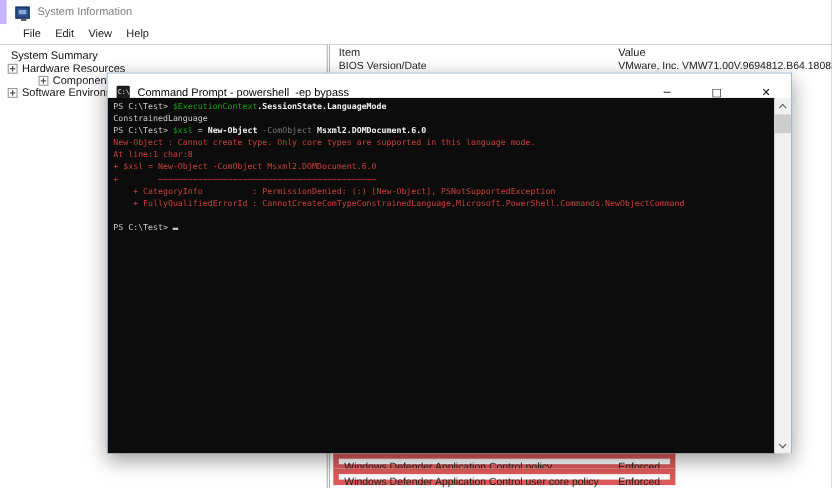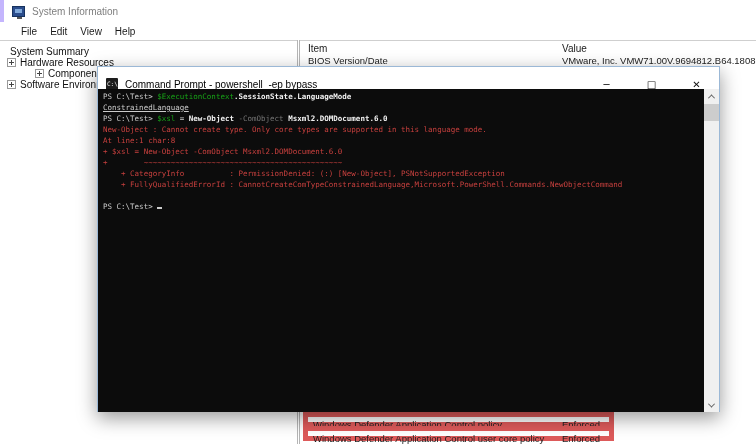--- a/index.html
+++ b/index.html
@@ -4,21 +4,21 @@
 <style>
   * { margin:0; padding:0; box-sizing:border-box; }
   html,body { width:756px; height:444px; }
   body {
     font-family:"Liberation Sans", sans-serif;
     background:#ffffff; position:relative; overflow:hidden;
     outline:1px solid #b0b0b0;
   }
   
   .si-titlebar { position:absolute; left:0; top:0; width:756px; height:22px;
-    background:#ffffff; display:flex; align-items:center; border-left:4px solid #c4b5fd; }
+    background:#ffffff; display:flex; align-items:center; border-left:6px solid #c4b5fd; }
   .si-icon { width:13px; height:11px; margin-left:8px; position:relative;
     background:#2b4d8c; border:1px solid #1d3althoughbd; }
   .si-icon { border:1px solid #16325e; }
   .si-icon::after { content:""; position:absolute; left:2px; top:2px; right:2px; bottom:3px; background:#7fa8d9; }
   .si-icon::before { content:""; position:absolute; left:4px; bottom:-3px; width:5px; height:2px; background:#555; }
   .si-title { font-size:10px; color:#7e7e7e; margin-left:7px; }
   .si-menubar { position:absolute; left:1px; top:22px; width:755px; height:18px;
     background:#ffffff; display:flex; align-items:center; gap:13px; padding-left:20px; }
   .menu-item { font-size:10px; color:#1a1a1a; }
   .si-content-line { position:absolute; left:0; top:40px; width:756px; height:0; border-top:1px solid #cfcfcf; }
@@ -127,21 +127,21 @@
     <span class="console-title">Command Prompt - powershell  -ep bypass</span>
     <span class="win-controls">
       <span class="win-btn">─</span>
       <span class="win-btn">□</span>
       <span class="win-btn">✕</span>
     </span>
   </div>
   <div class="console-body" style="background: rgb(12, 12, 12);">
     <div class="console-output" id="console-output">
         <div class="console-line"><span style="color: rgb(204, 204, 204);">PS C:\Test&gt; </span><span style="color: rgb(23, 163, 23);">$ExecutionContext</span><span class="b" style="color: rgb(242, 242, 242);">.SessionState.LanguageMode</span></div>
-        <div class="console-line"><span style="color: rgb(204, 204, 204); text-decoration: underline;">ConstrainedLanguage</span></div>
+        <div class="console-line"><span style="color: rgb(204, 204, 204);">ConstrainedLanguage</span></div>
         <div class="console-line"><span style="color: rgb(204, 204, 204);">PS C:\Test&gt; </span><span style="color: rgb(23, 163, 23);">$xsl</span><span style="color: rgb(204, 204, 204);"> = </span><span class="b" style="color: rgb(242, 242, 242);">New-Object</span><span style="color: rgb(204, 204, 204);"> </span><span style="color: rgb(118, 118, 118);">-ComObject </span><span class="b" style="color: rgb(242, 242, 242);">Msxml2.DOMDocument.6.0</span></div>
         <div class="console-line"><span style="color: rgb(200, 64, 62);">New-Object : Cannot create type. Only core types are supported in this language mode.</span></div>
         <div class="console-line"><span style="color: rgb(200, 64, 62);">At line:1 char:8</span></div>
         <div class="console-line"><span style="color: rgb(200, 64, 62);">+ $xsl = New-Object -ComObject Msxml2.DOMDocument.6.0</span></div>
         <div class="console-line"><span style="color: rgb(200, 64, 62);">+        ~~~~~~~~~~~~~~~~~~~~~~~~~~~~~~~~~~~~~~~~~~~~</span></div>
         <div class="console-line"><span style="color: rgb(200, 64, 62);">    + CategoryInfo          : PermissionDenied: (:) [New-Object], PSNotSupportedException</span></div>
         <div class="console-line"><span style="color: rgb(200, 64, 62);">    + FullyQualifiedErrorId : CannotCreateComTypeConstrainedLanguage,Microsoft.PowerShell.Commands.NewObjectCommand</span></div>
         <div class="console-line"><span style="color: rgb(204, 204, 204);"></span></div>
         <div class="console-line"><span style="color: rgb(204, 204, 204);">PS C:\Test&gt; </span><span class="cursor"></span></div>
       </div>

